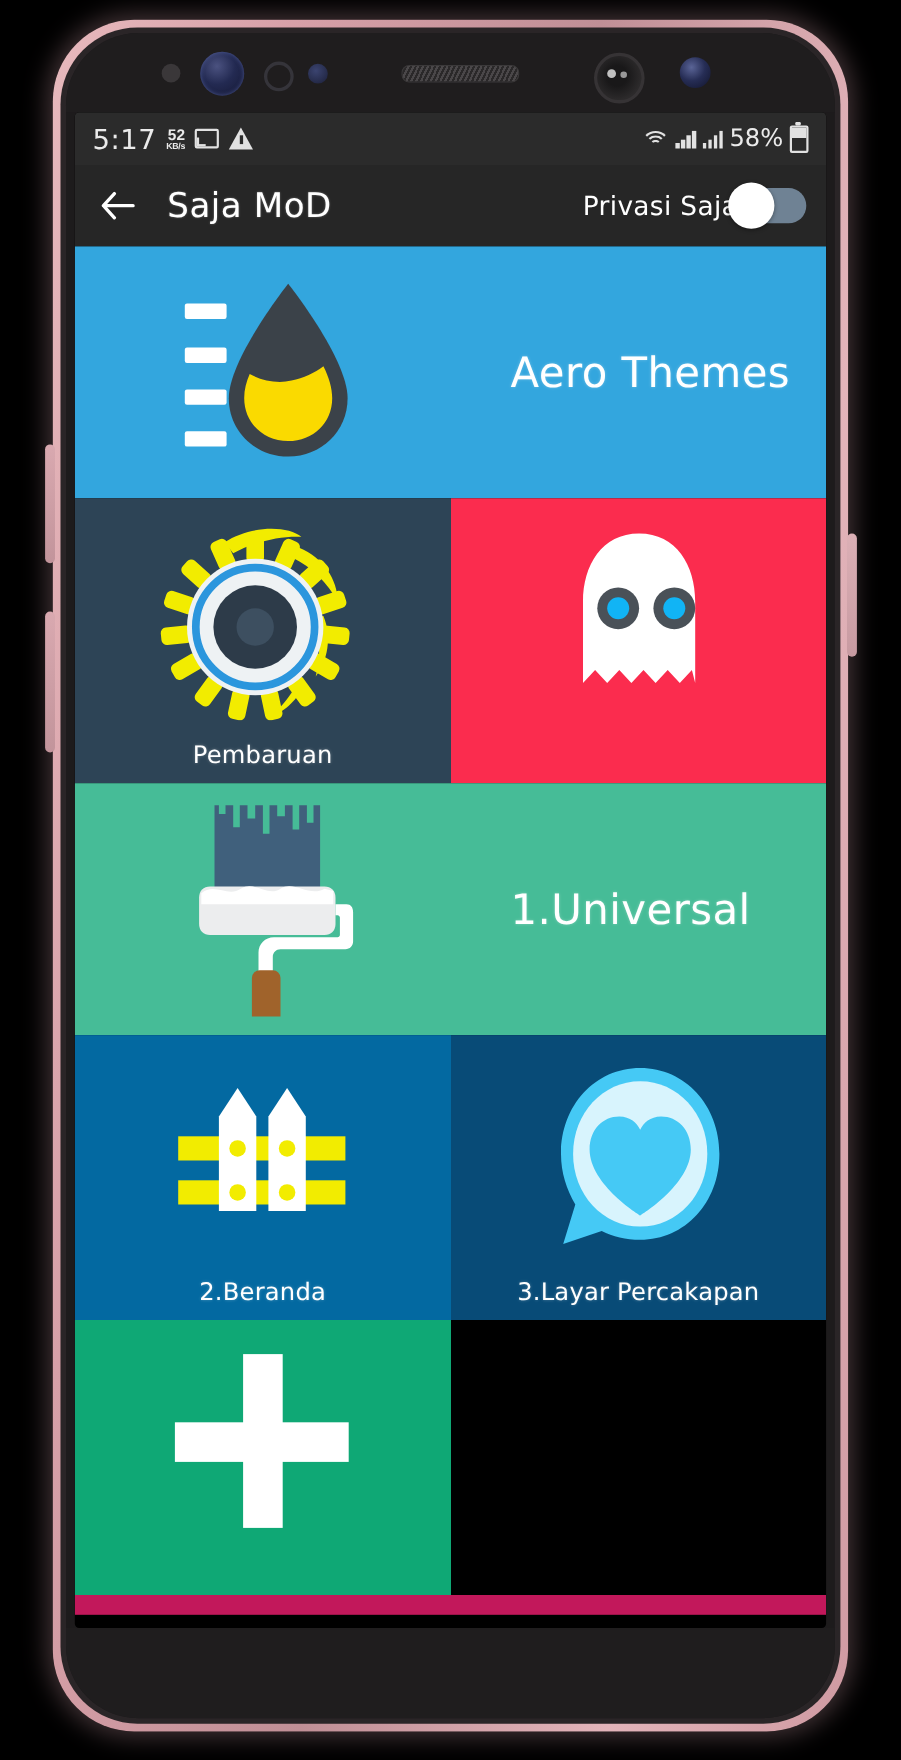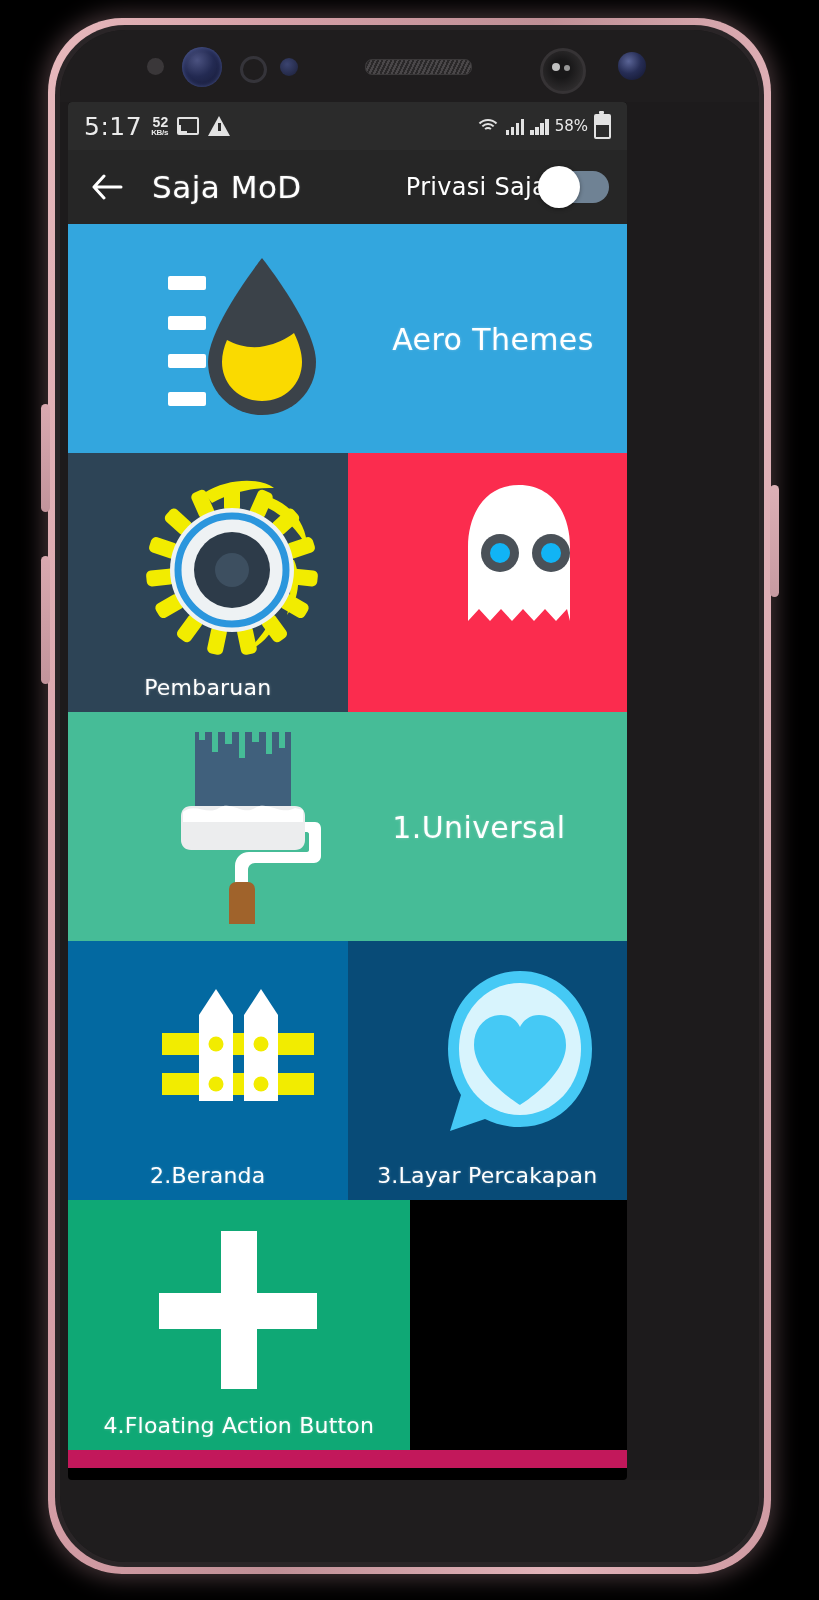--- a/index.html
+++ b/index.html
@@ -116,21 +116,21 @@
   .s-cam-main::after { content:""; position:absolute; left:21px; top:14px; width:6px; height:6px;
                 border-radius:50%; background:#cfcfcf; opacity:.7; }
   .s-cam-r { position:absolute; left:518px; top:9px; width:28px; height:28px; border-radius:50%;
              background: radial-gradient(circle at 38% 33%, #5a6496 0%, #262d55 48%, #11142b 100%); }
 
   
   .screen {
     position: absolute;
     left: 8px;
     top: 72px;
-    width: 559px;
+    width: 683px;
     height: 1378px;
     background: #000;
     overflow: hidden;
     border-radius: 4px;
   }
 
   
   .statusbar {
     height: 48px;
     background: #2b2b2b;
@@ -139,21 +139,21 @@
     justify-content: space-between;
     padding: 0 16px;
     color: #eaeaea;
   }
   .sb-left { display:flex; align-items:center; gap:9px; }
   .sb-right { display:flex; align-items:center; gap:6px; }
   .sb-time { font-size: 25px; letter-spacing: .5px; font-family: "DejaVu Sans", sans-serif; }
   .sb-data { display:flex; flex-direction:column; align-items:flex-end; line-height:1; }
   .sb-data .num { font-size: 14px; font-weight: bold; }
   .sb-data .unit { font-size: 8px; font-weight: bold; letter-spacing:-.3px; }
-  .sb-pct { font-size: 15px; font-family: "DejaVu Sans", sans-serif; }
+  .sb-pct { font-size: 22px; font-family: "DejaVu Sans", sans-serif; }
   .icon-cast { width:22px; height:18px; position:relative; }
   .icon-cast .box { position:absolute; inset:0; border:2.5px solid #e2e2e2; border-radius:2px; }
   .icon-cast .wave { position:absolute; left:2px; bottom:2px; width:6px; height:6px;
                      border-left:2px solid #e2e2e2; border-bottom:2px solid #e2e2e2; }
   .icon-warn { width:0;height:0; border-left:11px solid transparent; border-right:11px solid transparent;
                border-bottom:20px solid #e2e2e2; position:relative; }
   .icon-warn::after { content:""; position:absolute; left:-1.5px; top:7px; width:3px; height:8px; background:#2b2b2b; }
   .icon-wifi { width:24px;height:18px; position:relative; }
   .icon-wifi span { position:absolute; left:50%; transform:translateX(-50%); border:2.2px solid #e2e2e2;
                     border-bottom-color:transparent; border-left-color:transparent; border-right-color:transparent;
@@ -214,21 +214,21 @@
     display:flex; align-items:center;
     overflow:hidden;
     cursor:pointer;
   }
   .tile-wide { width: 683px; height: 229px; }
   .tile-half { width: 341.5px; height: 259px; }
   .tile-half-b { width: 341.5px; height: 250px; }
 
   .tile-label-side {
     position:absolute; left: 58%; top:50%; transform: translateY(-50%);
-    color:#fff; font-size: 30px; letter-spacing:.4px;
+    color:#fff; font-size: 38px; letter-spacing:.4px;
     font-family:"DejaVu Sans", sans-serif;
     text-shadow: 0 0 3px rgba(255,255,255,.3);
   }
   .tile-label-bottom {
     position:absolute; left:0; right:0; bottom: 12px; text-align:center;
     color:#fff; font-size: 22px; letter-spacing:.2px;
     font-family:"DejaVu Sans", sans-serif;
     text-shadow: 0 0 3px rgba(255,255,255,.3);
   }
   .icon-box { position:absolute; }
@@ -436,21 +436,20 @@
             <span class="tile-label-bottom">3.Layar Percakapan</span>
           </div>
         </div>
 
         <div class="tile-row">
           <div class="tile tile-half-b" style="background:#0fa875;">
             <svg class="icon-box" style="left:85px; top:25px; width:170px; height:170px;" viewBox="0 0 170 170">
               <rect x="68" y="6" width="36" height="158" fill="#ffffff"></rect>
               <rect x="6" y="68" width="158" height="36" fill="#ffffff"></rect>
             </svg>
-            <span class="tile-label-bottom">4.Floating Action Button</span>
           </div>
 
         </div>
 
       </div>
 
       <div class="bottom-strip"></div>
     </div>
 
     <div class="bezel-bottom"></div>

